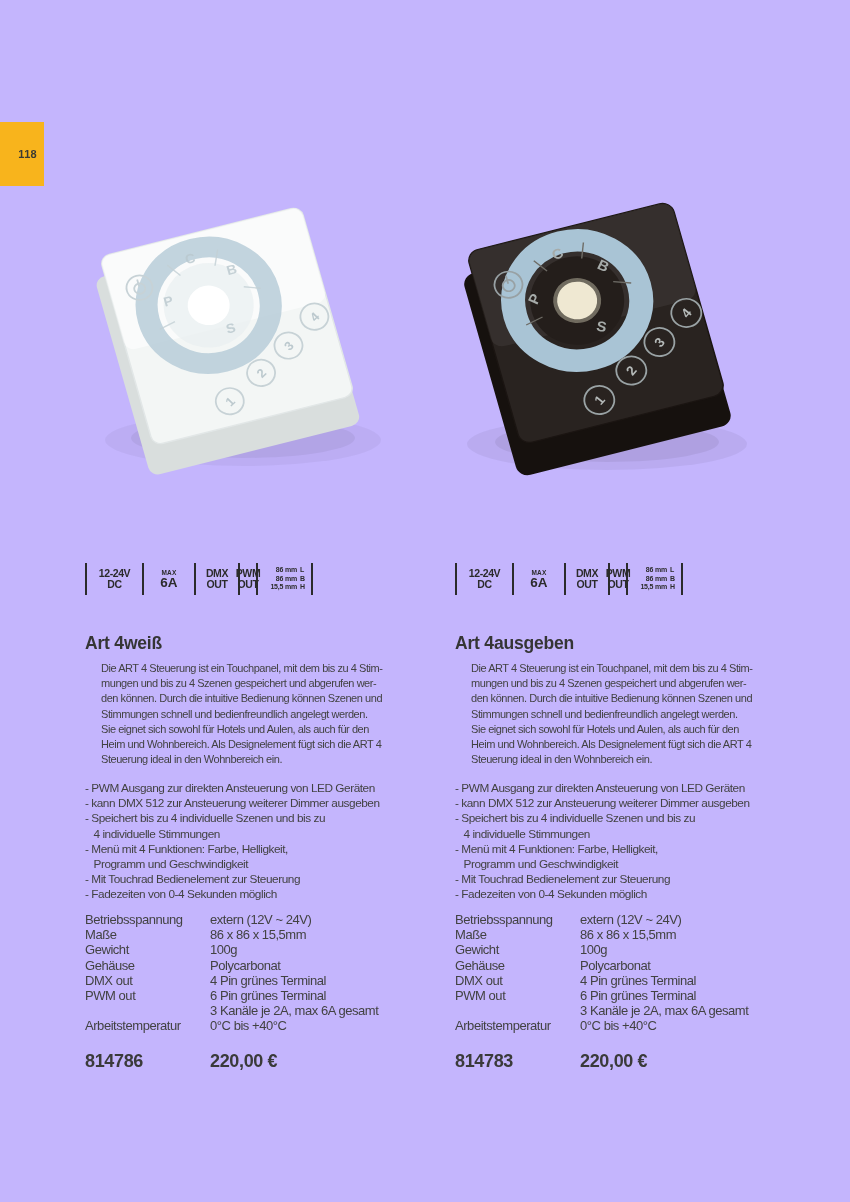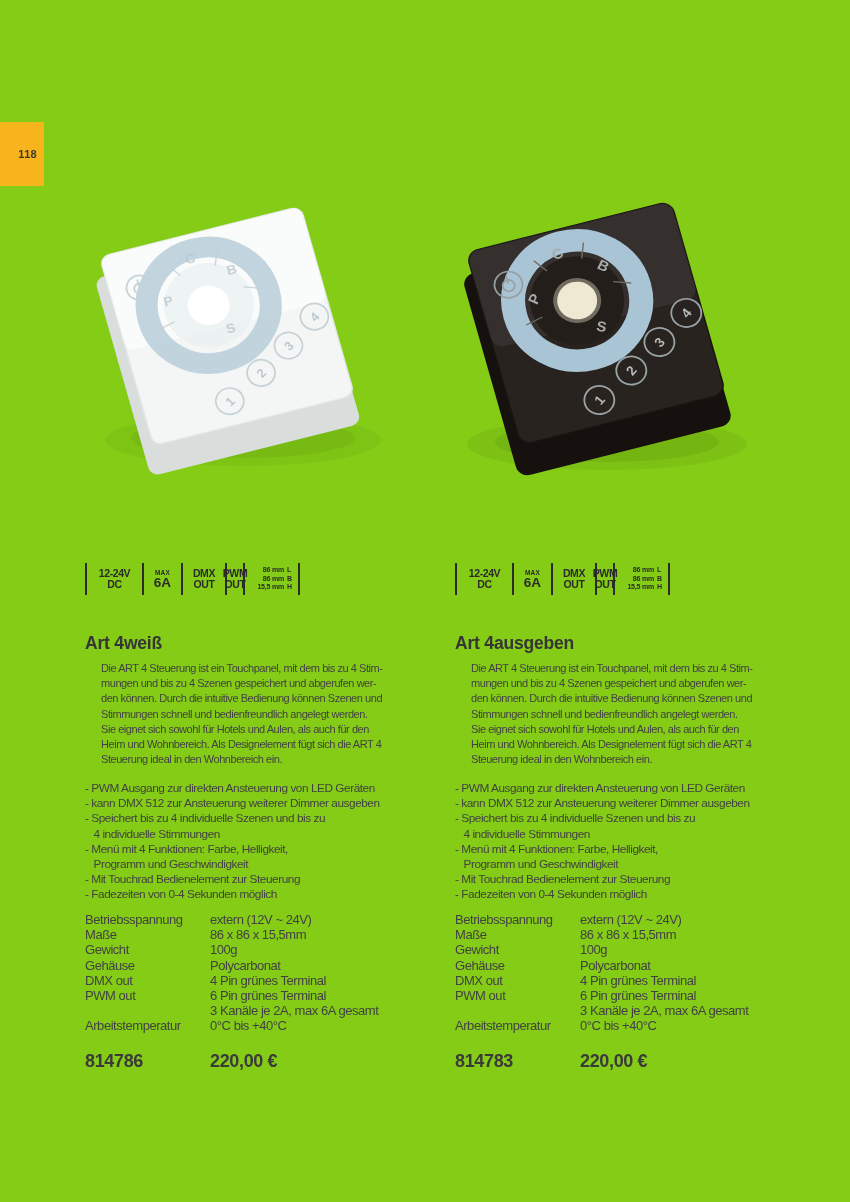--- a/index.html
+++ b/index.html
@@ -1,17 +1,17 @@
 <!DOCTYPE html>
 <html><head>
 <meta charset="utf-8">
 <style>
   html,body { margin:0; padding:0; background:#ffffff; }
   .page {
-    position:relative; width:850px; height:1202px; background:#84cc16;
+    position:relative; width:850px; height:1202px; background:#c4b5fd;
     font-family:"Liberation Sans", sans-serif; color:#424242; overflow:hidden;
   }
 
   
   .badge {
     position:absolute; left:0; top:122px; width:44px; height:64px;
     background:#F8B41C; display:flex; align-items:center; justify-content:flex-end;
     padding-right:7px; box-sizing:border-box;
   }
   .badge span { font-size:11px; font-weight:bold; color:#3c3b33; letter-spacing:.3px; }
@@ -27,21 +27,21 @@
   
   .spec-bar {
     position:absolute; top:563px; left:10px; height:32px;
     display:flex; align-items:stretch; color:#2b2b2b;
   }
   .seg {
     border-left:2px solid #2b2b2b; box-sizing:border-box;
     display:flex; flex-direction:column; align-items:center; justify-content:center;
   }
   .seg:last-child { border-right:2px solid #2b2b2b; }
-  .seg-v { width:57px; } .seg-a { width:39px; } .seg-dmx { width:44px; }
+  .seg-v { width:57px; } .seg-a { width:52px; } .seg-dmx { width:44px; }
   .seg-pwm { width:18px; } .seg-dim { width:57px; padding:0 5px; }
   .seg .l1, .seg .l2 { font-size:10.5px; font-weight:bold; line-height:11px; letter-spacing:-.4px; }
   .seg-a .max { font-size:6.5px; font-weight:bold; line-height:7px; letter-spacing:.2px; }
   .seg-a .amp { font-size:13.5px; font-weight:bold; line-height:13px; }
   .dim-row { display:flex; width:100%; justify-content:flex-end; gap:3px;
              font-size:7px; font-weight:bold; line-height:8.5px; letter-spacing:-.2px; }
   .dim-row .dv { text-align:right; }
   .dim-row .du { width:6px; text-align:left; }
 
   

